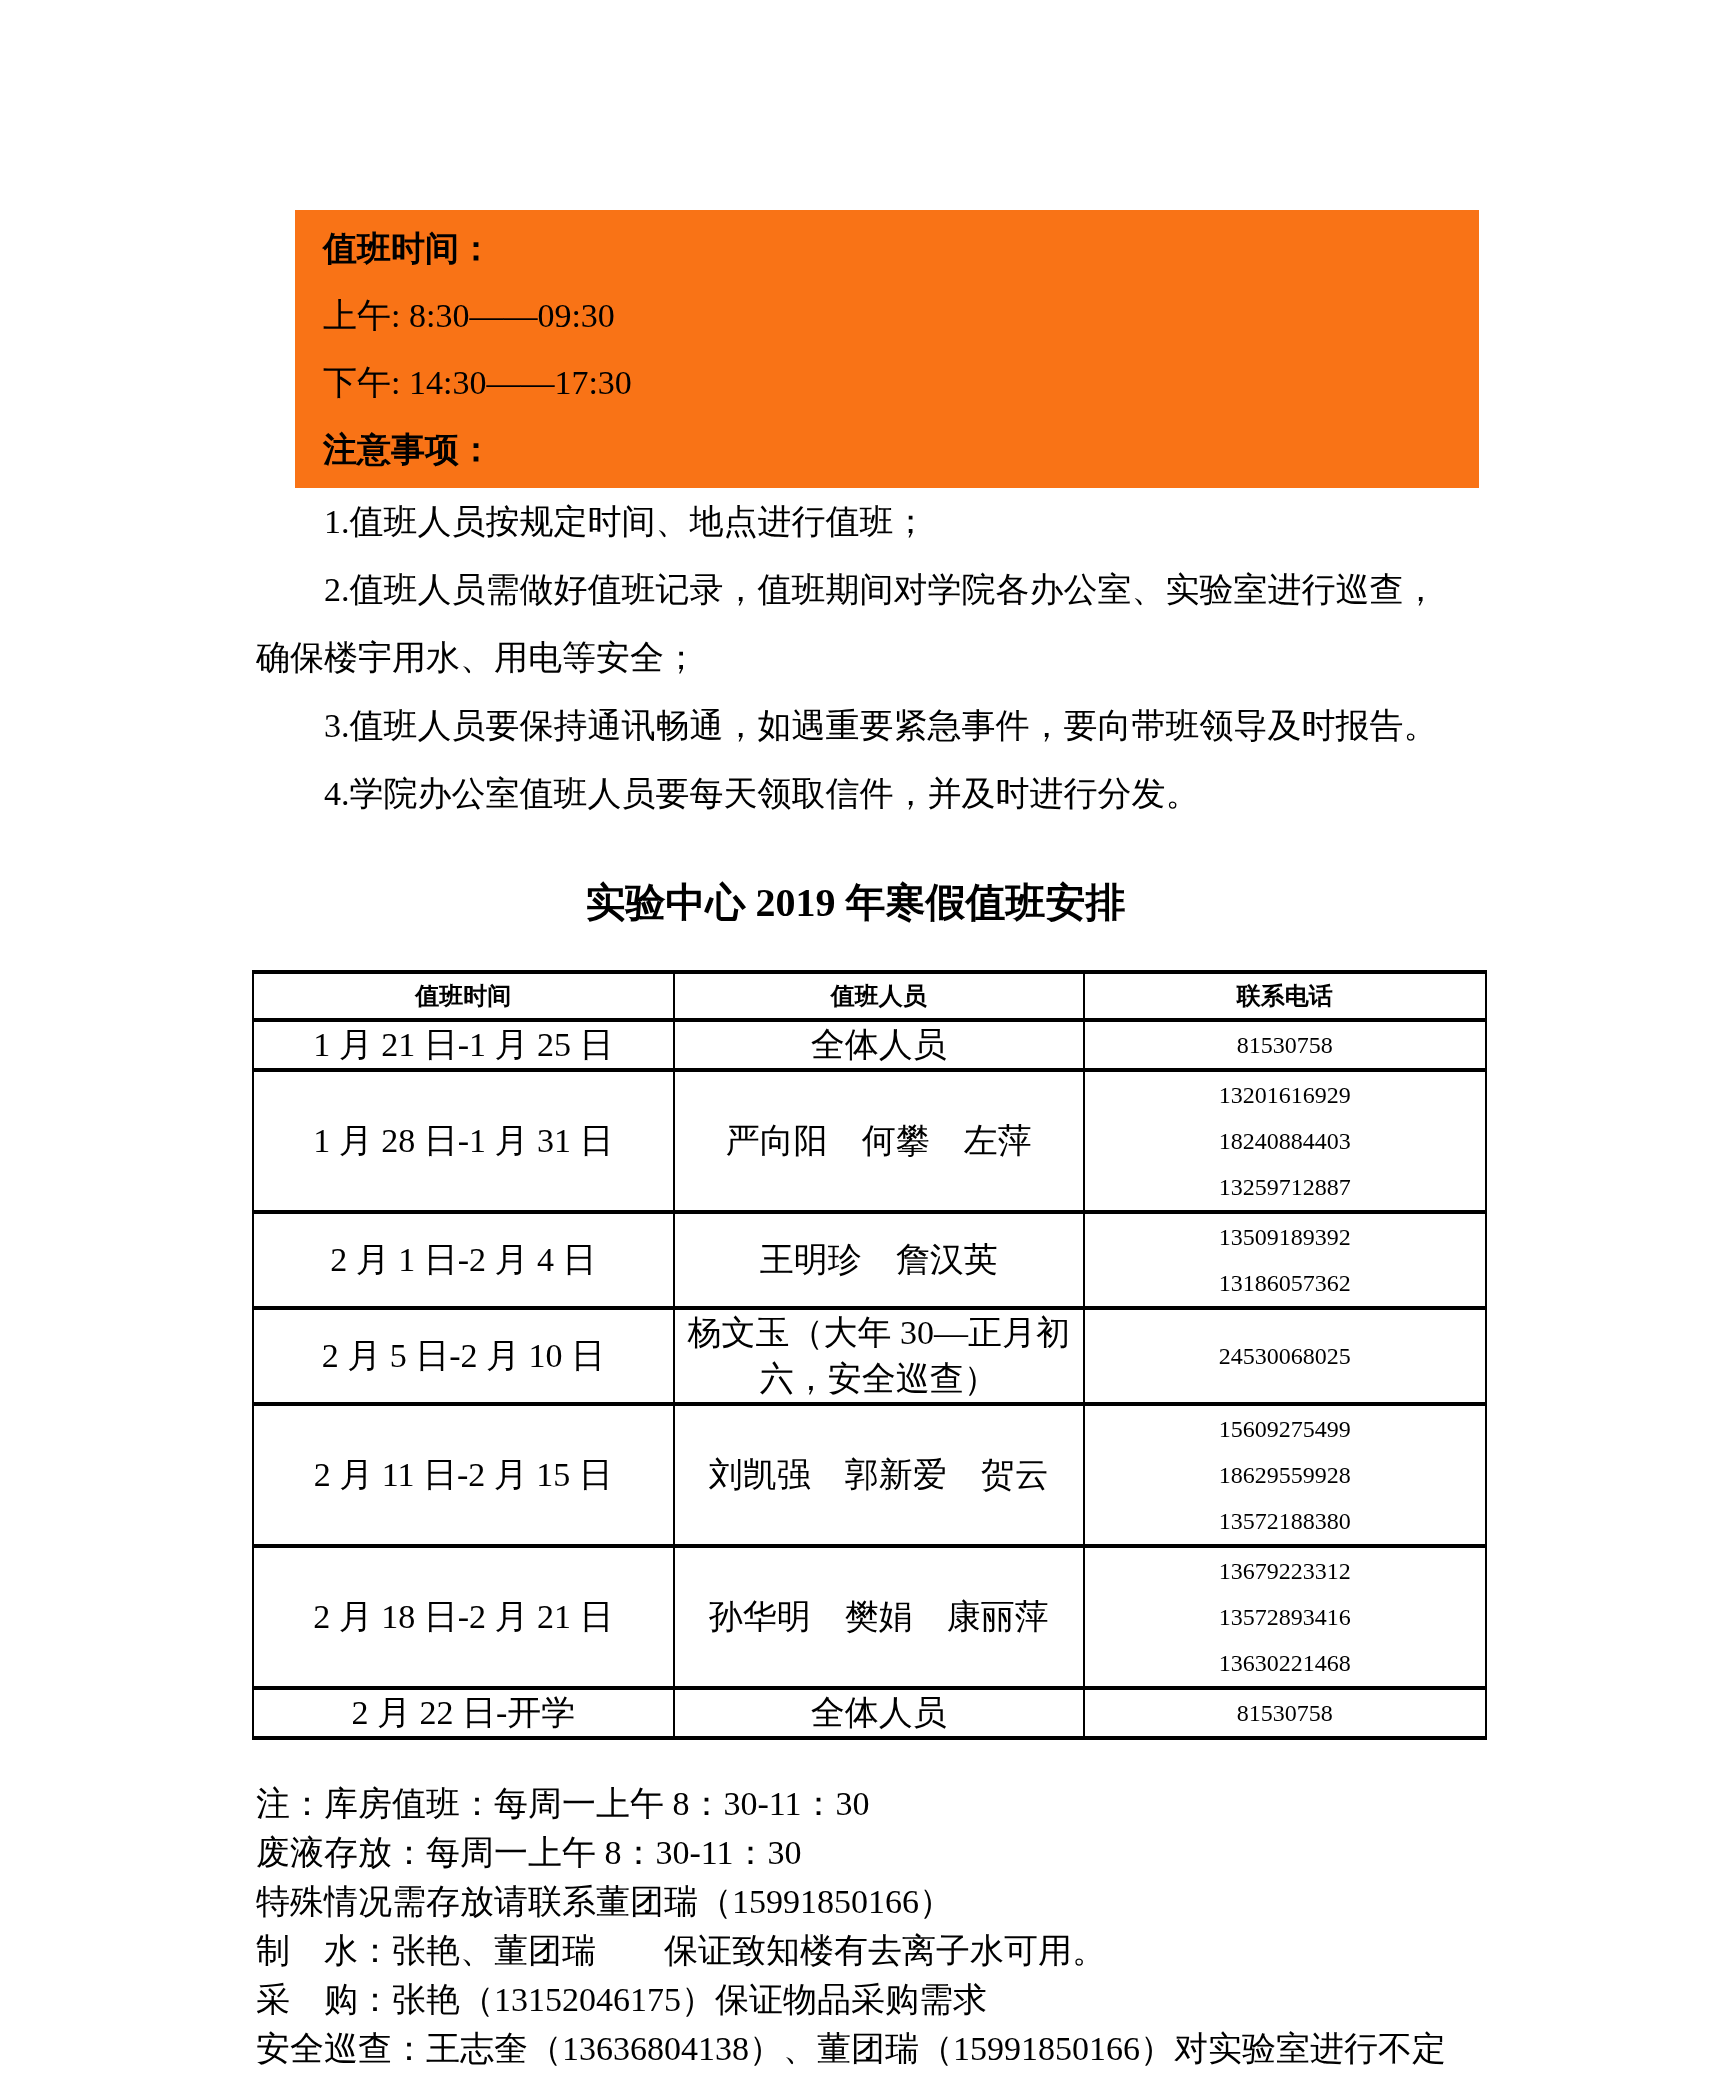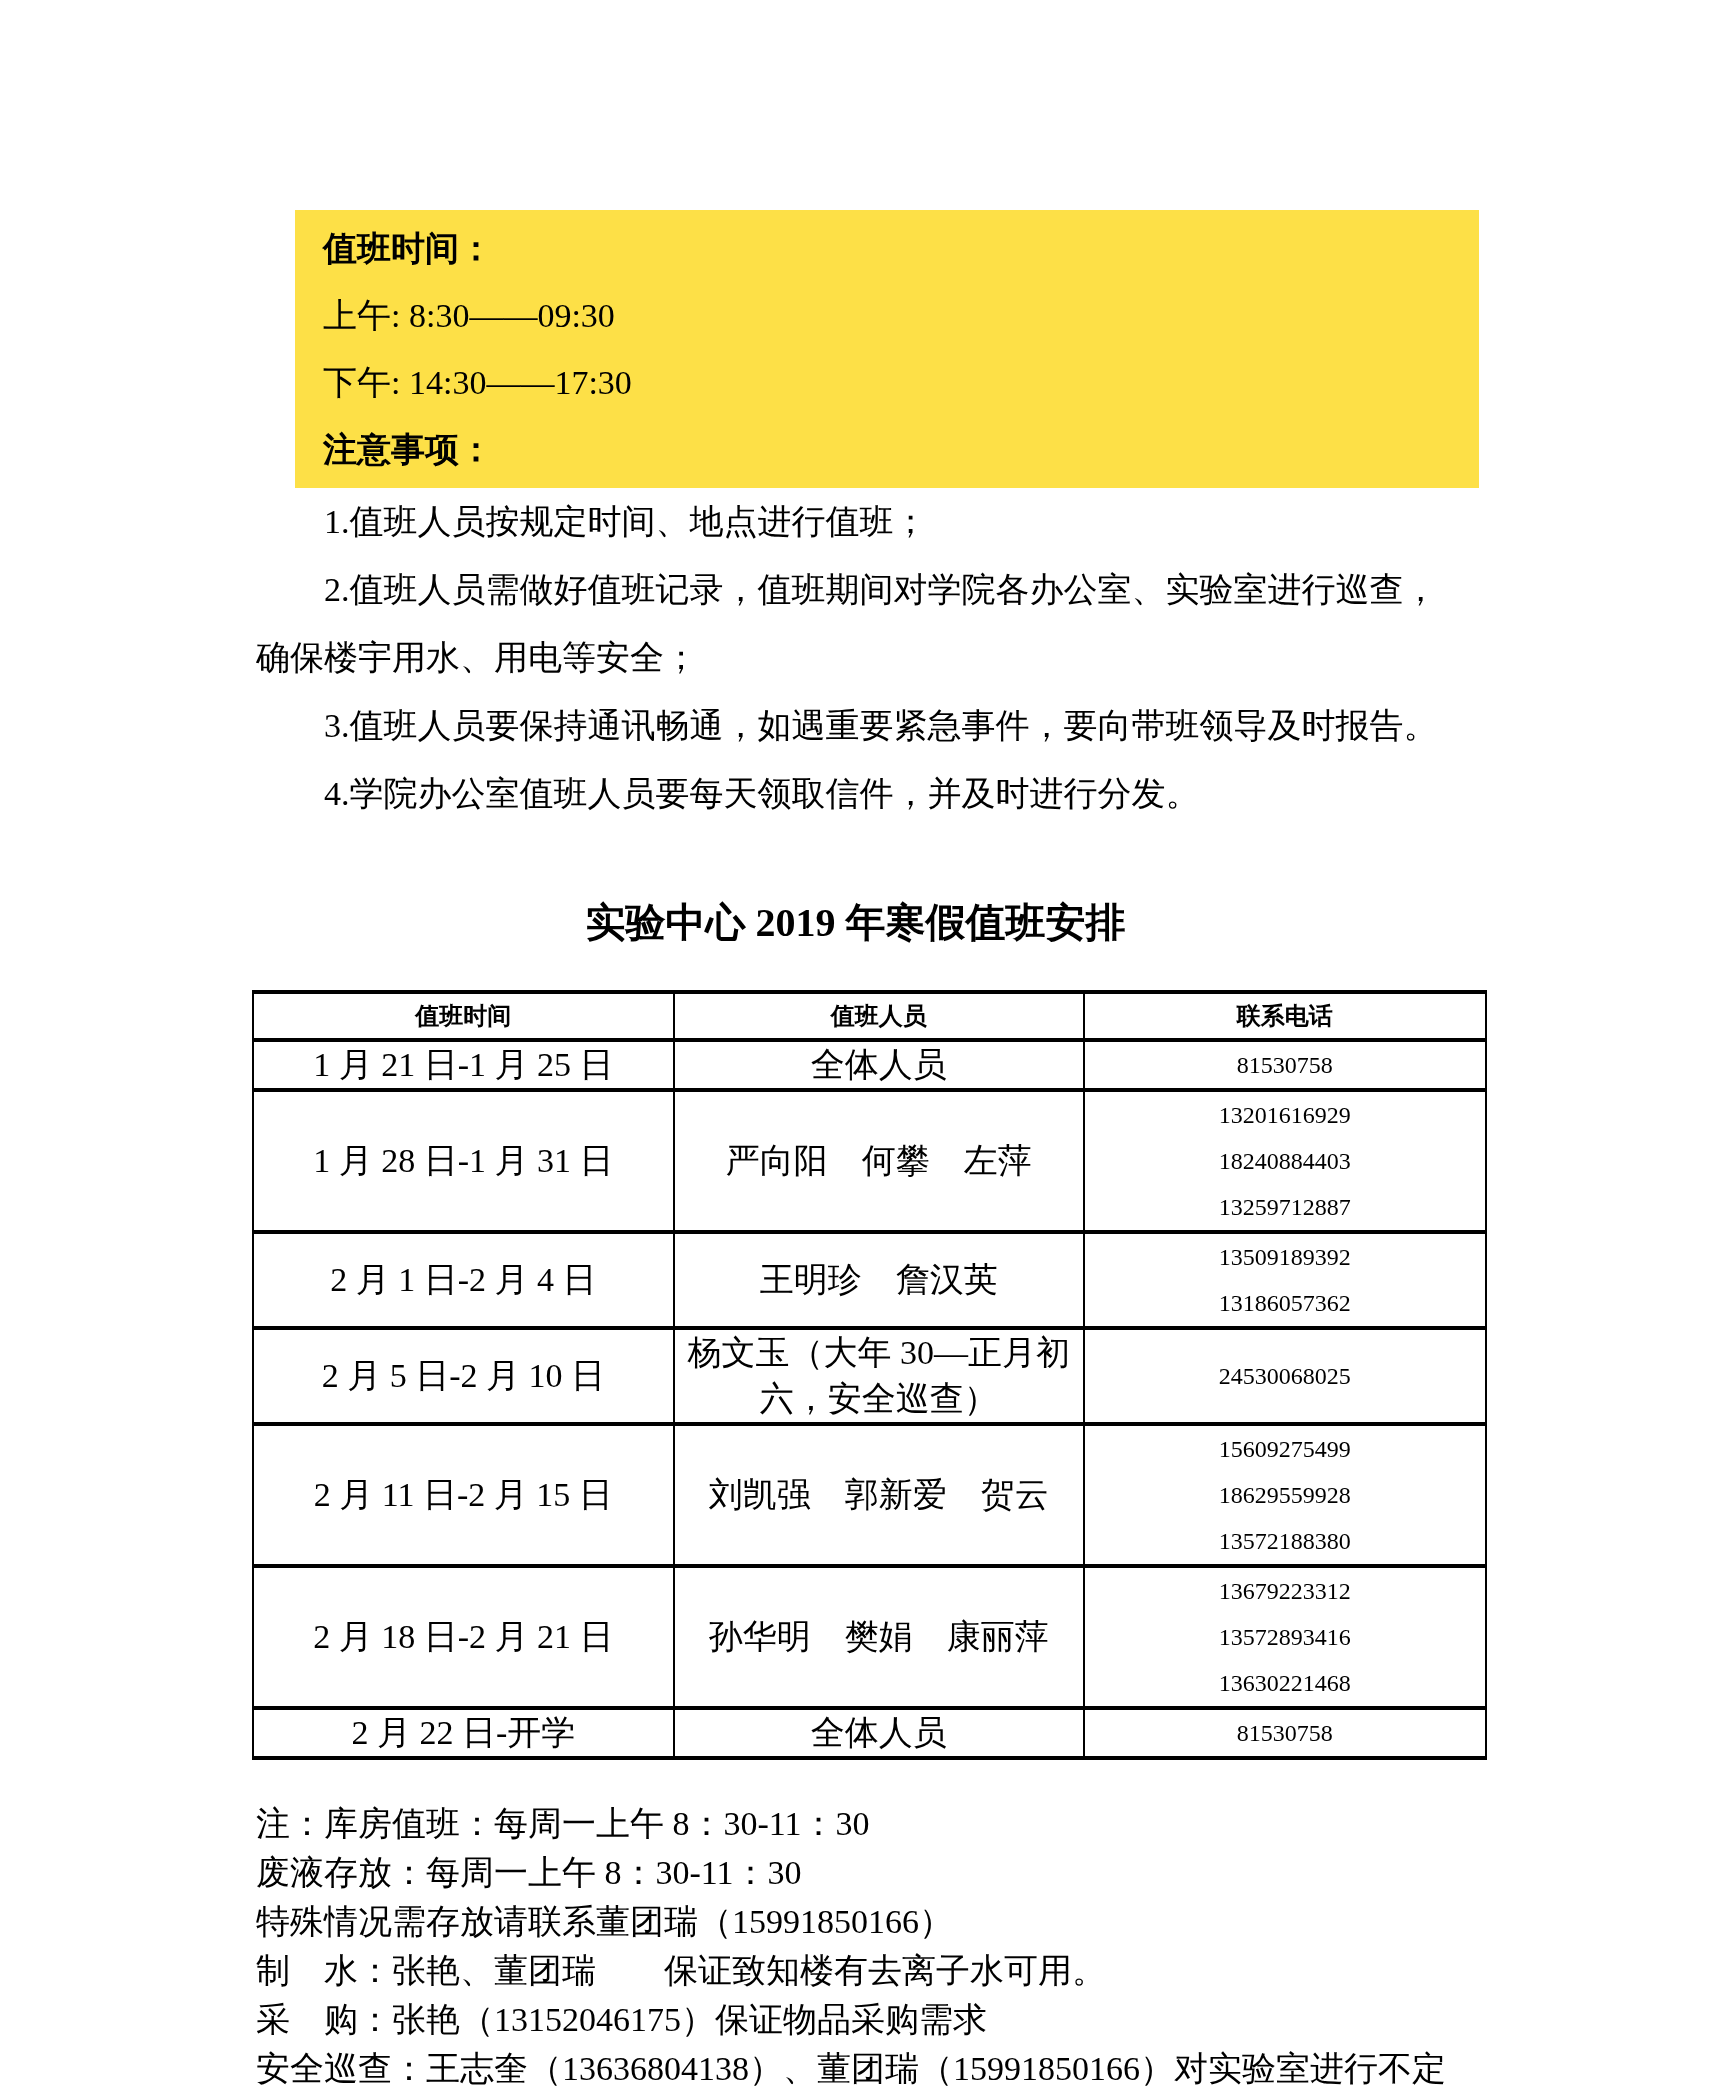--- a/index.html
+++ b/index.html
@@ -10,41 +10,41 @@
     font-family: "Liberation Serif", "DejaVu Serif", serif;
     font-size: 34px;
   }
   .page {
     box-sizing: border-box;
     width: 1734px; min-height: 2453px;
     padding: 210px 279px 84px 256px;
   }
   
   .band {
-    background: #fde047;
+    background: #f97316;
     margin-left: 39px;
     width: 1156px;
     padding: 5px 0 5px 28px;
   }
   .band .line { line-height: 67px; white-space: pre; }
   .band .hdr {
     font-family: "Liberation Sans", "DejaVu Sans", sans-serif;
     font-weight: 700;
   }
   .items { margin: 0; }
   .items .item {
     line-height: 68px;
     text-indent: 2em;
     margin: 0;
   }
   .title {
     font-size: 40px;
     font-weight: 700;
     text-align: center;
-    margin: 67px 0 40px 0;
+    margin: 47px 0 40px 0;
     line-height: 55px;
   }
   table.schedule {
     border-collapse: collapse;
     width: 1233px;
     margin-left: -4.2px;
     table-layout: fixed;
   }
   table.schedule col.c1 { width: 421px; }
   table.schedule col.c2 { width: 410px; }

